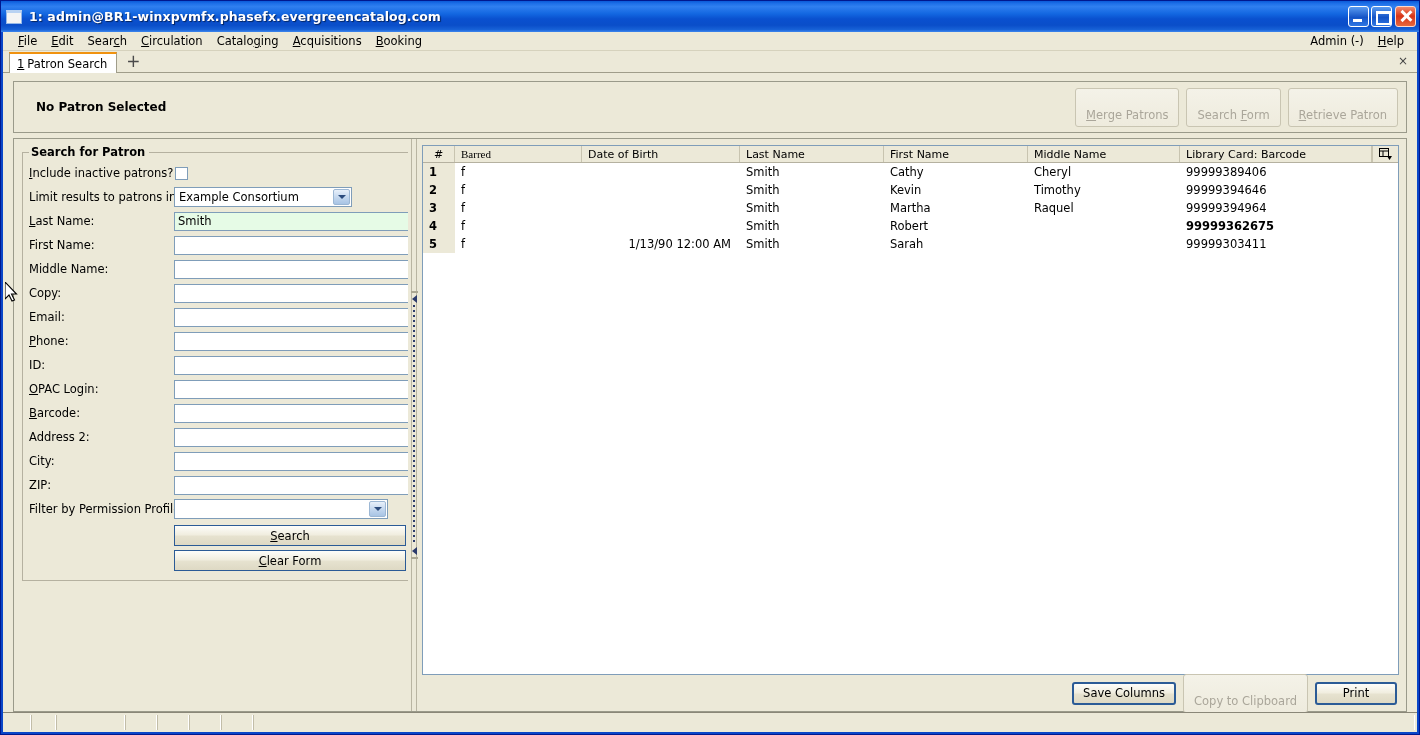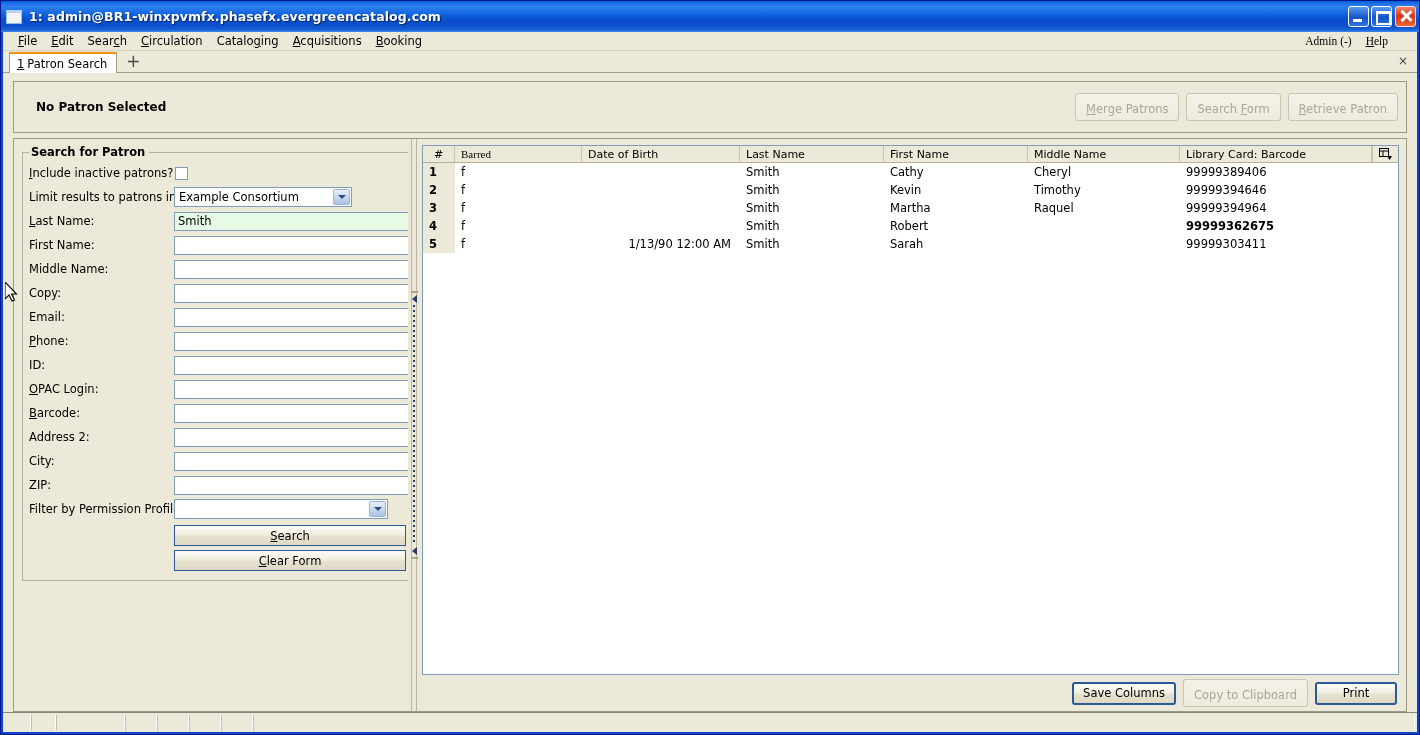--- a/index.html
+++ b/index.html
@@ -86,32 +86,32 @@
     border-bottom: 2px solid #0a46c8;
     overflow: hidden;
     position: relative;
   }
 
   
   #menubar {
     height: 19px; min-height: 19px;
     background: #ece9d8;
     display: flex; align-items: center;
-    padding: 0 22px 0 8px;
+    padding: 0 6px 0 8px;
     border-bottom: 1px solid #d6d2bd;
   }
   .menu-item {
     padding: 1px 7px;
     font-size: 11.5px;
     color: #000;
     cursor: default;
     white-space: nowrap;
   }
   .menu-item u { text-decoration: underline; }
-  #menu-right { margin-left: auto; display: flex; align-items: flex-end; font-family: Liberation Serif, serif; }
+  #menu-right { margin-left: auto; display: flex; align-items: flex-end; }
 
   
   #tabstrip {
     height: 22px; min-height: 22px;
     background: #ece9d8;
     display: flex; align-items: flex-end;
     padding-left: 6px;
     position: relative;
     border-bottom: 1px solid #a09d8a;
   }
@@ -155,21 +155,21 @@
   #patron-status {
     font-size: 12px; font-weight: bold; color: #000;
   }
   #patron-header-buttons { margin-left: auto; display: flex; gap: 7px; }
 
   .xbtn {
     font-size: 11.5px;
     background: linear-gradient(to bottom,#fdfdfa 0%, #f1eee0 45%, #e6e2cf 55%, #ded9c4 100%);
     border: 1px solid #8e8b78;
     border-radius: 3px;
-    padding: 8px 10px 4px 10px;
+    padding: 19px 10px 4px 10px;
     color: #000;
     cursor: default;
     white-space: nowrap;
     min-width: 64px;
     text-align: center;
   }
   .xbtn.disabled {
     color: #aaa69a;
     border-color: #c9c5b2;
     background: linear-gradient(to bottom,#f4f2e8 0%, #eeebdd 100%);

